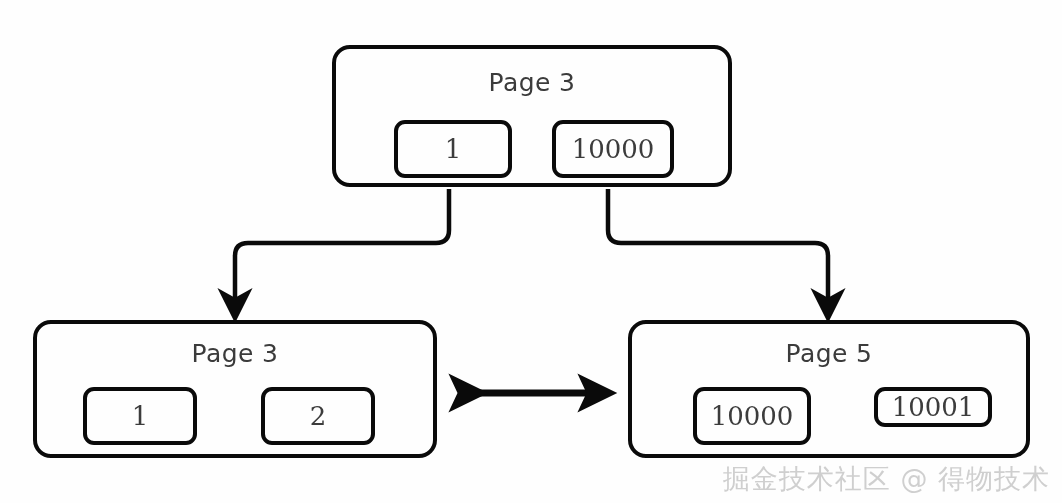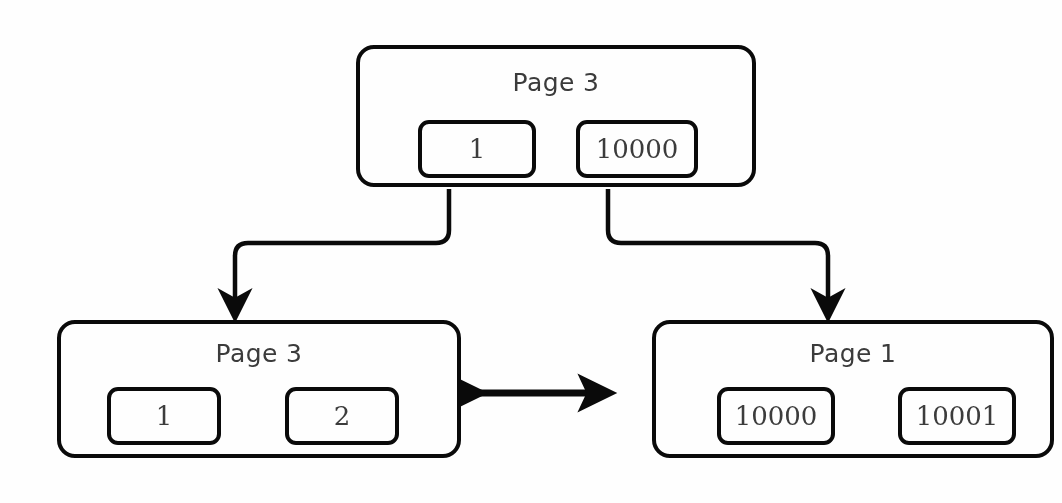--- a/index.html
+++ b/index.html
@@ -14,21 +14,20 @@
     background: #fefefe;
     overflow: hidden;
     font-family: "DejaVu Sans", sans-serif;
   }
   .page-node {
     position: absolute;
     box-sizing: border-box;
     border: 4px solid #0a0a0a;
     border-radius: 18px;
     background: #fefefe;
-    margin-left: 24px;
   }
   .page-title {
     position: absolute;
     left: 0;
     right: 0;
     text-align: center;
     font-size: 25px;
     color: #3b3b3b;
     font-family: "DejaVu Sans", sans-serif;
     letter-spacing: 0.4px;
@@ -122,23 +121,24 @@
     <div class="page-title" style="top:15px;">Page 3</div>
     <div class="cell" style="left:46px; top:63px; width:114px; height:58px;">
       <span>1</span>
     </div>
     <div class="cell" style="left:224px; top:63px; width:114px; height:58px;">
       <span>2</span>
     </div>
   </div>
 
   <div class="page-node" style="left:628px; top:320px; width:402px; height:138px;">
-    <div class="page-title" style="top:15px;">Page 1</div>
+    <div class="page-title" style="top:15px;">Page 5</div>
     <div class="cell" style="left:61px; top:63px; width:118px; height:58px;">
       <span>10000</span>
     </div>
-    <div class="cell" style="left:242px; top:63px; width:118px; height:58px;">
+    <div class="cell" style="left:242px; top:63px; width:118px; height:40px;">
       <span>10001</span>
     </div>
   </div>
 
+  <div class="watermark">掘金技术社区 @ 得物技术</div>
 
 </div>
 
 </body></html>

